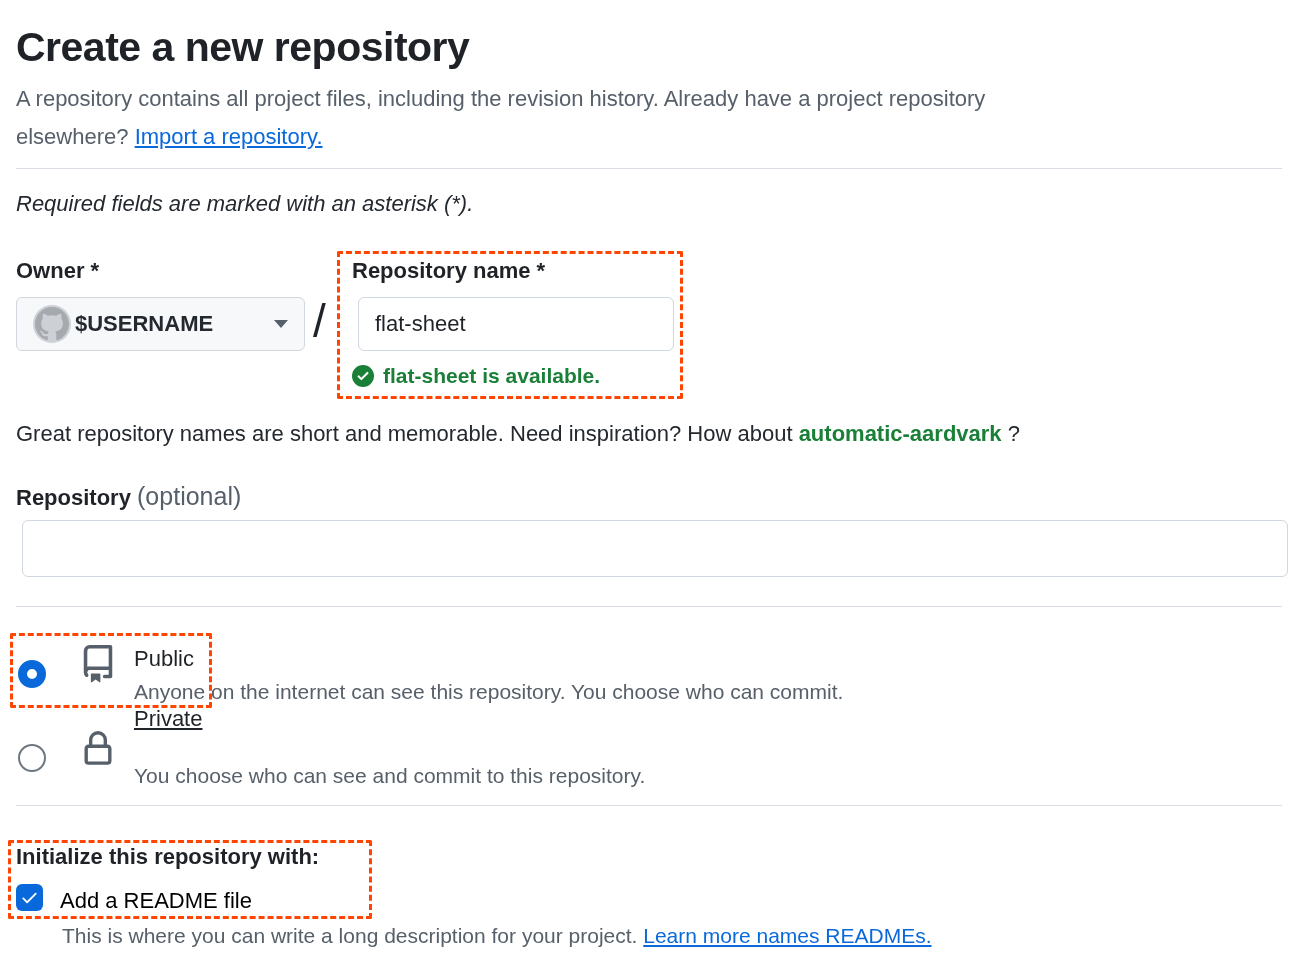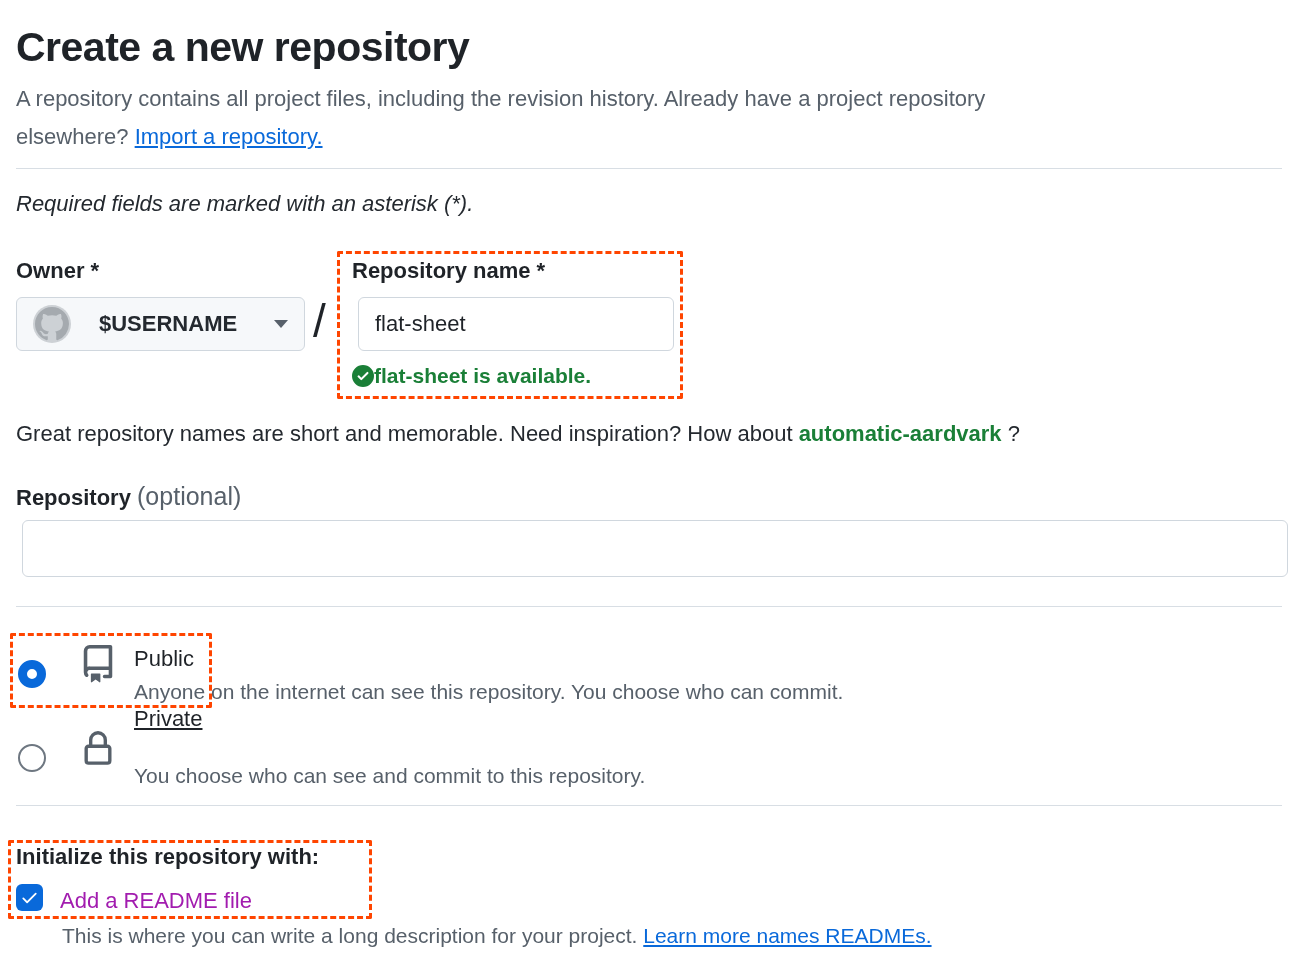--- a/index.html
+++ b/index.html
@@ -21,38 +21,38 @@
   .required-note { left:16px; top:189px; font-size:22px; line-height:30px; font-style:italic; color:#24292f; }
 
   
   .field-label { font-size:22px; font-weight:bold; line-height:30px; color:#1f2328; }
   .owner-label { left:16px; top:256px; }
   .repo-label  { left:352px; top:256px; }
 
   .owner-btn {
     left:16px; top:297px; width:289px; height:54px;
     background:#f6f8fa; border:1px solid #d0d7de; border-radius:6px;
-    display:flex; align-items:center; gap:28px; padding:0 16px; cursor:pointer;
+    display:flex; align-items:center; gap:4px; padding:0 16px; cursor:pointer;
   }
   .avatar { width:38px; height:38px; border-radius:50%; background:#cdd1d5; display:flex; align-items:center; justify-content:center; overflow:hidden; flex:0 0 auto; }
   .avatar svg { width:34px; height:34px; fill:#a5aaaf; }
   .owner-name { font-size:22px; font-weight:bold; color:#24292f; white-space:nowrap; }
   .caret-down { width:0; height:0; border-left:7px solid transparent; border-right:7px solid transparent; border-top:8px solid #57606a; margin-left:auto; }
 
   .slash-sep { left:313px; top:291px; font-size:46px; font-weight:300; line-height:60px; color:#1f2328; }
 
   .text-input {
     border:1px solid #d0d7de; border-radius:6px; background:#fff;
     font-family:"Liberation Sans", sans-serif; font-size:22px; color:#1f2328;
     padding:0 16px; outline:none;margin-left:6px;
   }
   .repo-input { left:352px; top:297px; width:316px; height:54px; }
   .desc-input { left:16px; top:520px; width:1266px; height:57px; }
 
-  .availability { left:352px; top:364px; display:flex; align-items:center; }
+  .availability { left:352px; top:364px; display:flex; align-items:center; gap:9px; }
   .availability svg { width:22px; height:22px; fill:#1a7f37; }
   .availability-text { font-size:21px; font-weight:bold; color:#1a7f37; }
 
   .suggestion { left:16px; top:419px; font-size:22px; line-height:30px; color:#24292f; }
   .suggestion .repo-suggestion { font-weight:bold; color:#1a7f37; cursor:pointer; }
 
   .desc-label-row { left:16px; top:481px; font-size:22px; line-height:30px; }
   .desc-label-row .optional { font-size:25px; font-weight:normal; color:#57606a; }
 
   
@@ -69,21 +69,21 @@
   .public-desc  { left:134px; top:677px; }
   .private-desc { left:134px; top:761px; }
 
   
   .init-heading { left:16px; top:842px; font-size:22px; font-weight:bold; line-height:30px; color:#1f2328; }
   .checkbox-checked {
     left:16px; top:884px; width:27px; height:27px; border-radius:6px;
     background:#0969da; display:flex; align-items:center; justify-content:center; cursor:pointer;
   }
   .checkbox-checked svg { width:19px; height:19px; fill:#ffffff; }
-  .readme-label { left:60px; top:886px; font-size:22px; line-height:30px; color:#a21caf; cursor:pointer; }
+  .readme-label { left:60px; top:886px; font-size:22px; line-height:30px; color:#000000; cursor:pointer; }
   .readme-note { left:62px; top:921px; font-size:21px; line-height:30px; color:#57606a; }
 
   
   .annotation { border:3px dashed #ff4500; border-radius:2px; pointer-events:none; z-index:5; background:transparent; }
   .annotation-repo { left:337px; top:251px; width:346px; height:148px; }
   .annotation-public { left:10px; top:633px; width:202px; height:75px; }
   .annotation-init { left:8px; top:840px; width:364px; height:79px; }
 </style>
 </head>
 <body>

